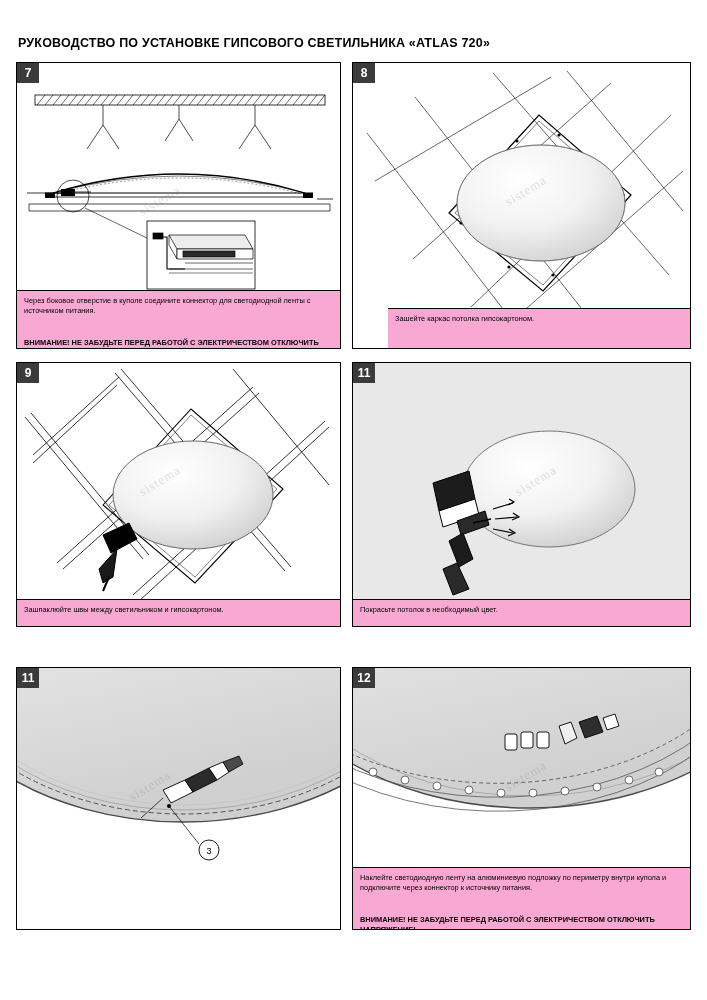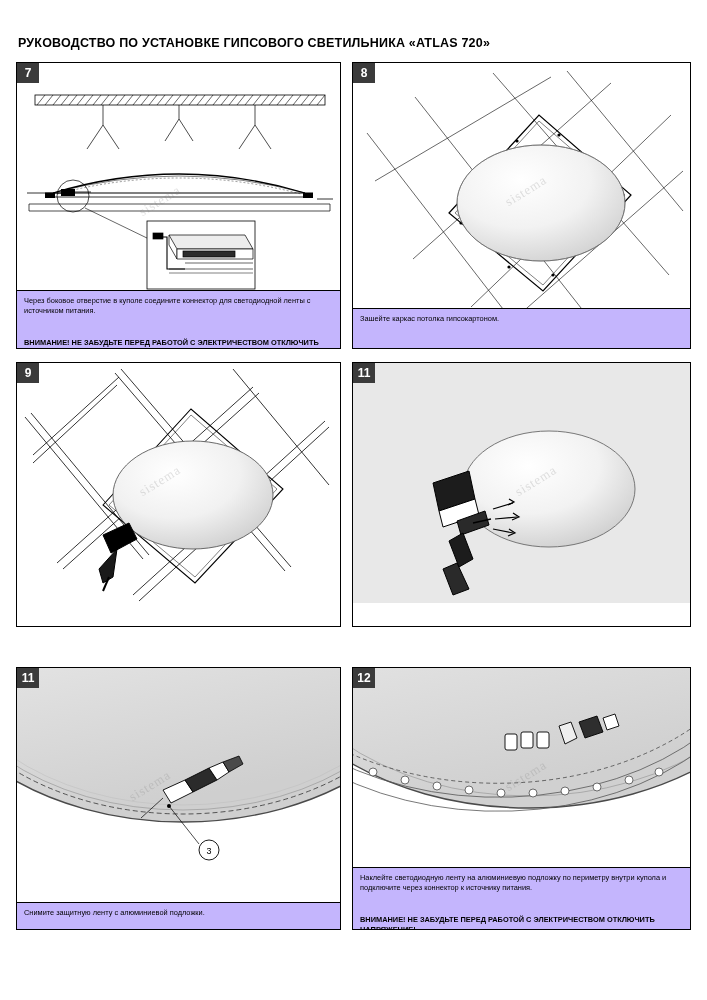--- a/index.html
+++ b/index.html
@@ -47,21 +47,21 @@
     left:0;right:0;top:0;
     bottom:0;
     overflow:hidden;
   }
   .capbox{
     position:absolute;
     left:0;right:0;bottom:0;
     border-top:1px solid #000;
     box-sizing:border-box;
     padding:5px 7px 4px 7px;
-    background:#c4b5fd;
+    background:#f9a8d4;
     z-index:5;
   }
   .cap{
     font-size:7.4px;
     line-height:10px;
     color:#000;
   }
   .warn{
     font-size:7.4px;
     line-height:9.5px;
@@ -228,21 +228,21 @@
           <circle cx="200" cy="212" r="1.6"></circle>
             <circle cx="156" cy="204" r="1.6"></circle>
           <circle cx="130" cy="180" r="1.6"></circle>
             <circle cx="108" cy="160" r="1.6"></circle>
         </g>
 
         <ellipse cx="188" cy="140" rx="84" ry="58" fill="url(#dome8)" stroke="#575757" stroke-width="0.9"></ellipse>
         <ellipse cx="188" cy="140" rx="84" ry="58" fill="none" stroke="#888" stroke-width="0.4"></ellipse>
       </svg>
     </div>
-    <div class="capbox" style="height:40px;">
+    <div class="capbox" style="height:40px;margin-left:35px;">
       <div class="cap">Зашейте каркас потолка гипсокартоном.</div>
     </div>
     <div class="wm" style="left:150px;top:120px;">sistema</div>
   </div>
 
   <div class="panel" style="left:16px;top:362px;width:325px;height:265px;">
     <div class="badge">9</div>
     <div class="art">
       <svg width="325" height="240" viewBox="0 0 325 240">
         <defs>
@@ -272,20 +272,23 @@
 
         <ellipse cx="176" cy="132" rx="80" ry="54" fill="url(#dome9)" stroke="#5a5a5a" stroke-width="0.9"></ellipse>
 
         <g stroke="#000" stroke-width="1" fill="#000">
           <path d="M86 172 L112 160 L120 176 L94 190 Z"></path>
           <path d="M100 186 L96 214 L86 220 L82 206 Z" fill="#1a1a1a"></path>
           <path d="M92 214 L86 228" stroke-width="2"></path>
         </g>
       </svg>
     </div>
+    <div class="capbox" style="height:27px;">
+      <div class="cap">Зашпаклюйте швы между светильником и гипсокартоном.</div>
+    </div>
     <div class="wm" style="left:120px;top:110px;">sistema</div>
   </div>
 
   <div class="panel" style="left:352px;top:362px;width:339px;height:265px;">
     <div class="badge">11</div>
     <div class="art">
       <svg width="339" height="240" viewBox="0 0 339 240">
         <defs>
           <radialGradient id="dome10" cx="38%" cy="30%" r="75%">
             <stop offset="0%" stop-color="#ffffff"></stop>
@@ -309,20 +312,23 @@
         <g stroke="#000" stroke-width="1.2" fill="none">
           <path d="M140 146 L160 140"></path>
           <path d="M142 156 L164 154"></path>
           <path d="M140 166 L160 170"></path>
           <path d="M156 136 L161 139 L155 142"></path>
           <path d="M160 150 L166 154 L159 157"></path>
           <path d="M156 166 L162 170 L155 173"></path>
         </g>
       </svg>
     </div>
+    <div class="capbox" style="height:27px;">
+      <div class="cap">Покрасьте потолок в необходимый цвет.</div>
+    </div>
     <div class="wm" style="left:160px;top:110px;">sistema</div>
   </div>
 
   <div class="panel" style="left:16px;top:667px;width:325px;height:263px;text-decoration:underline;">
     <div class="badge">11</div>
     <div class="art">
       <svg width="325" height="238" viewBox="0 0 325 238">
         <defs>
           <linearGradient id="in11" x1="0" y1="0" x2="0.3" y2="1">
             <stop offset="0%" stop-color="#efefef"></stop>
@@ -346,23 +352,20 @@
           <path d="M192 100 L206 94 L212 104 L200 112 Z" fill="#fff" stroke="#000" stroke-width="0.9"></path>
           <path d="M206 94 L222 88 L226 96 L212 104 Z" fill="#4a4a4a" stroke="#000" stroke-width="0.8"></path>
           <path d="M146 130 L124 150" stroke="#000" stroke-width="0.7"></path>
         </g>
 
         <path d="M152 138 L182 176" stroke="#000" stroke-width="0.7" fill="none"></path>
         <circle cx="152" cy="138" r="2" fill="#000"></circle>
         <circle cx="192" cy="182" r="10" fill="#fff" stroke="#000" stroke-width="0.9"></circle>
         <text x="192" y="186" font-family="Liberation Sans, sans-serif" font-size="9" text-anchor="middle" fill="#000">3</text>
       </svg>
-    </div>
-    <div class="capbox" style="height:27px;">
-      <div class="cap">Снимите защитную ленту с алюминиевой подложки.</div>
     </div>
     <div class="wm" style="left:110px;top:110px;">sistema</div>
   </div>
 
   <div class="panel" style="left:352px;top:667px;width:339px;height:263px;padding-left:28px;">
     <div class="badge">12</div>
     <div class="art">
       <svg width="339" height="200" viewBox="0 0 339 200">
         <defs>
           <linearGradient id="in12" x1="0" y1="0" x2="0.3" y2="1">

